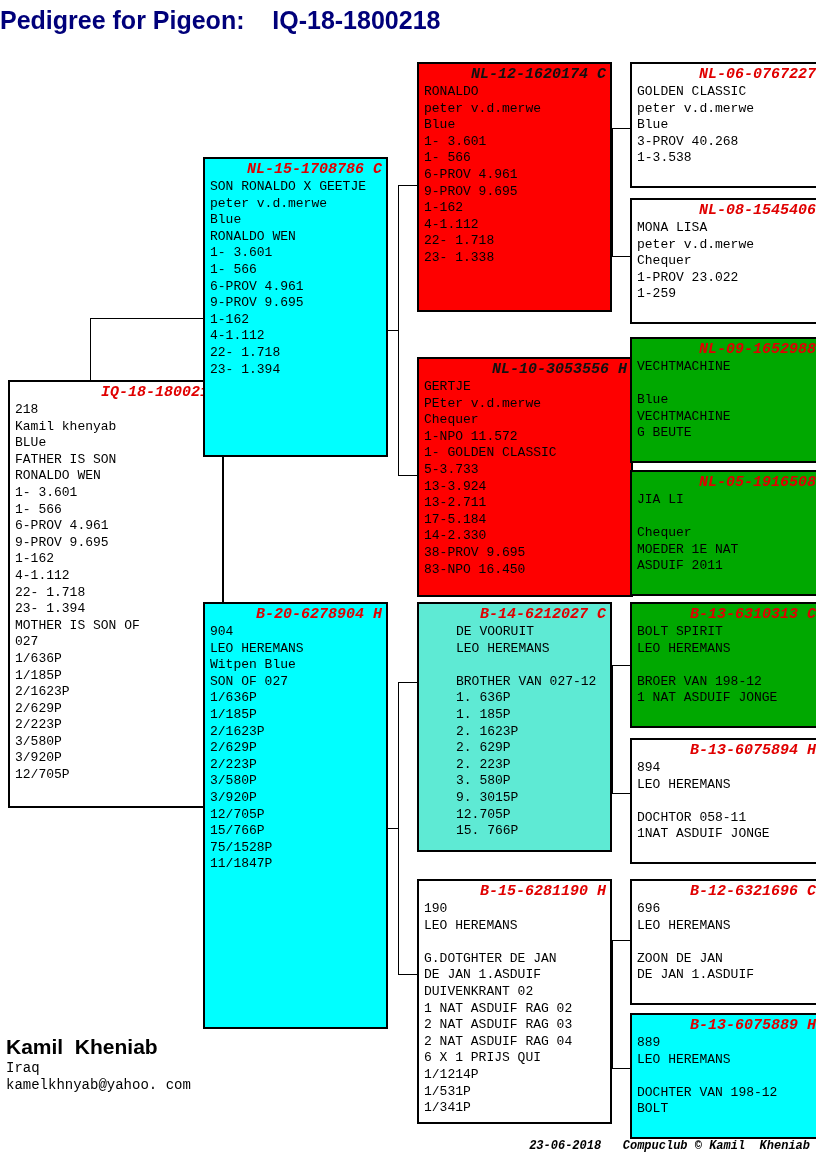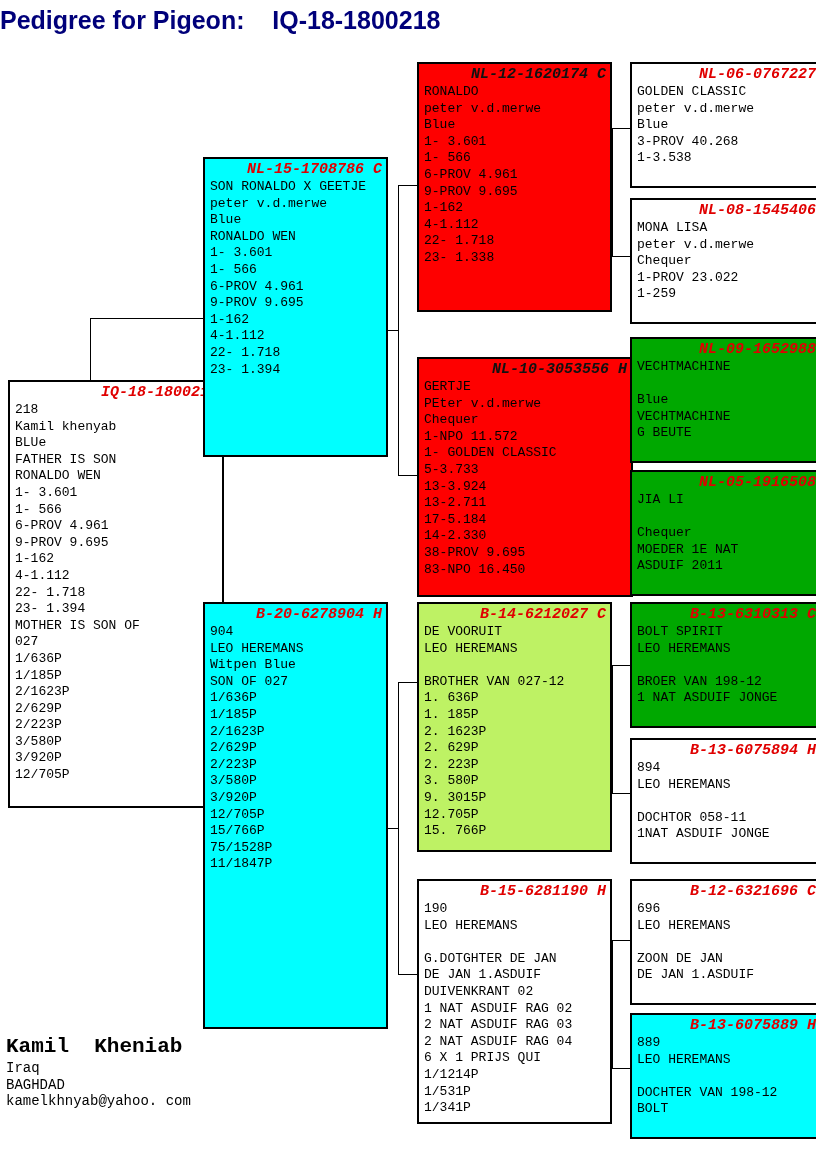--- a/index.html
+++ b/index.html
@@ -46,33 +46,33 @@
     font-size:13px;line-height:16.6px;color:#000000;
     padding:0 0 0 5px;white-space:pre;
   }
   .card-body div{height:16.6px;}
 
   
   .bg-white{background:#ffffff;}
   .bg-cyan{background:#00ffff;}
   .bg-red{background:#fe0000;}
   .bg-green{background:#00a800;}
-  .bg-orange{background:#bef264;}
+  .bg-orange{background:#5eead4;padding-left:32px;}
 
   
   .ln{position:absolute;background:#000000;}
   .ln.h{height:1px;}
   .ln.v{width:1px;}
 
   
   #owner{
     position:absolute;left:6px;top:1034px;width:420px;
   }
   #owner .owner-name{
-    font-family:Liberation Mono, monospace;
+    font-family:Liberation Sans, sans-serif;
     font-size:21px;font-weight:bold;color:#000;white-space:pre;line-height:26px;
   }
   #owner .owner-line{
     font-family:"Liberation Mono","DejaVu Sans Mono",monospace;
     font-size:14px;color:#000;white-space:pre;line-height:16.6px;
   }
   #credit{
     position:absolute;left:0;top:1139px;width:810px;text-align:right;
     font-family:"Liberation Mono","DejaVu Sans Mono",monospace;
     font-size:12px;font-style:italic;font-weight:bold;color:#000;white-space:pre;
@@ -221,18 +221,18 @@
   <div class="card bg-cyan" style="left:630px;top:1013px;width:192px;height:126px;">
     <span class="card-title">B-13-6075889 H</span>
     <div class="card-body"><div>889</div><div>LEO HEREMANS</div><div>&nbsp;</div><div>DOCHTER VAN 198-12</div><div>BOLT</div></div>
 
     <div class="shadow-b"></div>
   </div>
 
   <div id="owner">
     <div class="owner-name">Kamil  Kheniab</div>
     <div class="owner-line">Iraq</div>
-    <div class="owner-line">BAGHDAD</div>
     <div class="owner-line">kamelkhnyab@yahoo. com</div>
   </div>
 
+  <div id="credit">23-06-2018   Compuclub © Kamil  Kheniab</div>
 
 </div>
 
 </body></html>

